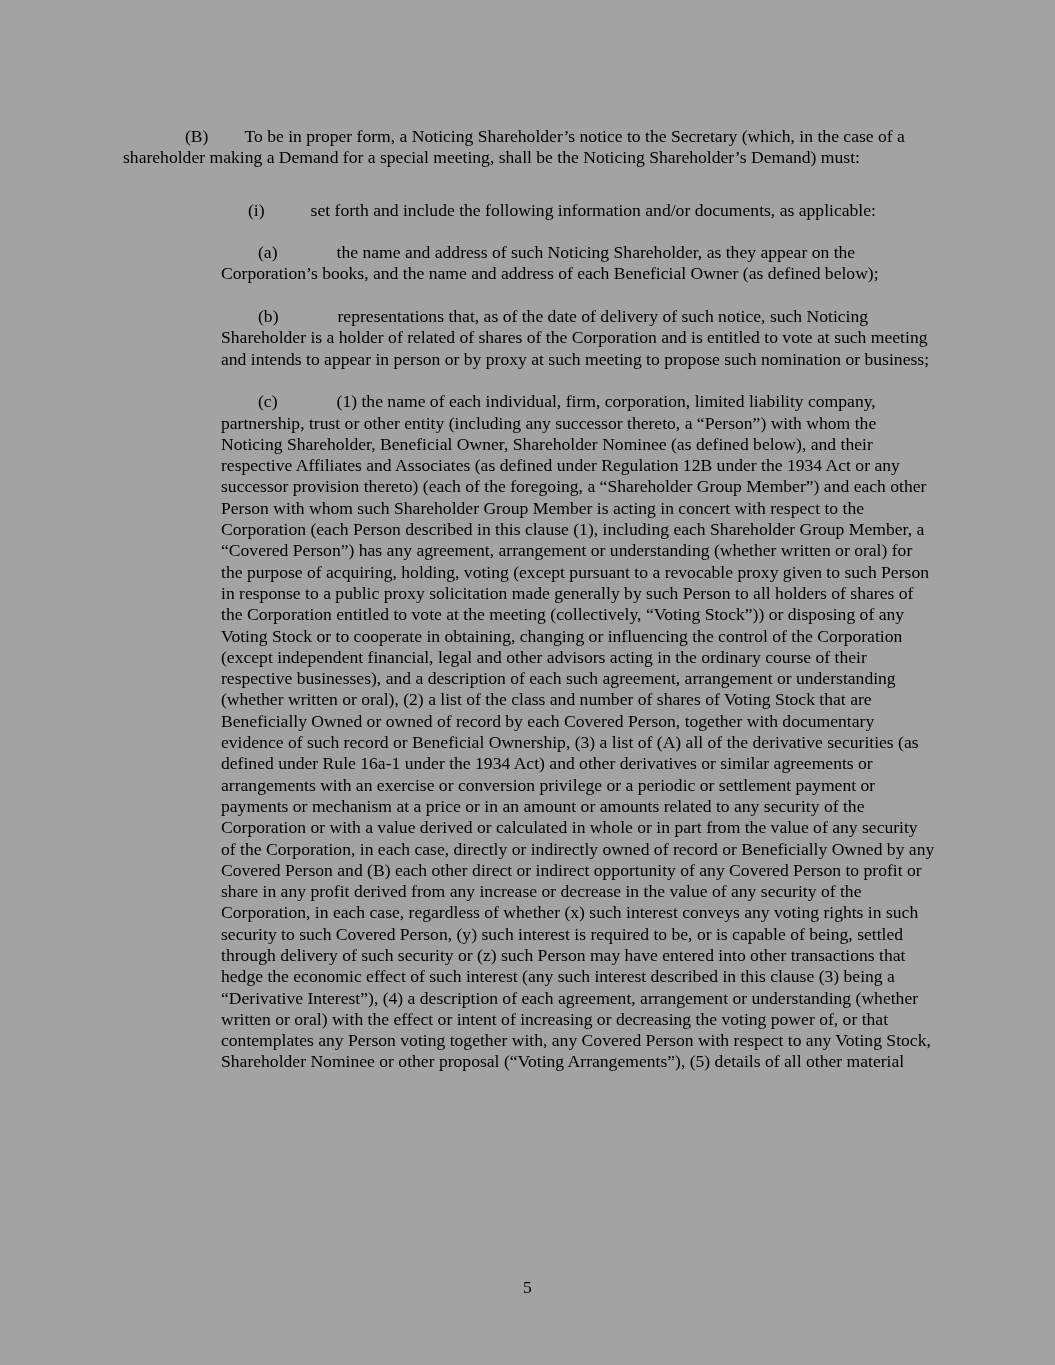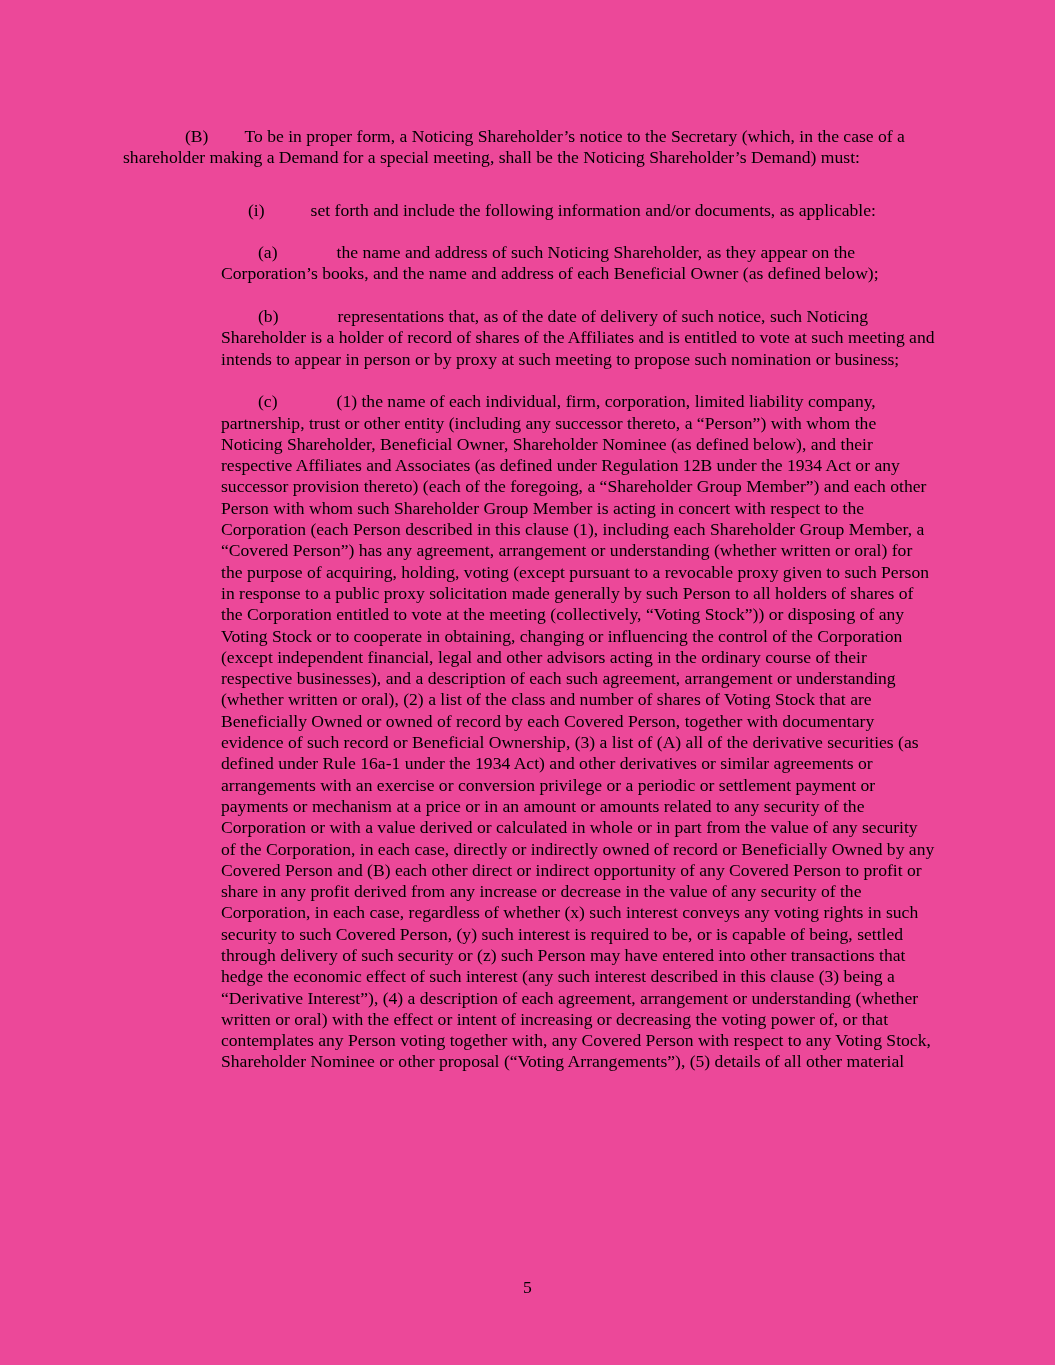--- a/index.html
+++ b/index.html
@@ -4,21 +4,21 @@
 <style>
   html, body {
     margin: 0;
     padding: 0;
     background: #ffffff;
   }
   .page {
     position: relative;
     width: 1055px;
     height: 1365px;
-    background: #ec4899;
+    background: #a3a3a3;
     color: #000000;
     font-family: "Liberation Serif", serif;
     font-size: 17.6px;
     line-height: 21.3px;
     overflow: hidden;
   }
   .content {
     position: absolute;
     left: 123px;
     top: 126px;
@@ -65,20 +65,20 @@
 
 <div class="page">
   <div class="content">
 
     <p class="para para-b"><span>(B)</span><span class="tab tab-b"></span><span>To be in proper form, a Noticing Shareholder’s notice to the Secretary (which, in the case of a shareholder making a Demand for a special meeting, shall be the Noticing Shareholder’s Demand) must:</span></p>
 
     <p class="para para-i"><span>(i)</span><span class="tab tab-i"></span><span>set forth and include the following information and/or documents, as applicable:</span></p>
 
     <p class="para para-sub"><span>(a)</span><span class="tab tab-sub"></span><span>the name and address of such Noticing Shareholder, as they appear on the Corporation’s books, and the name and address of each Beneficial Owner (as defined below);</span></p>
 
-    <p class="para para-sub"><span>(b)</span><span class="tab tab-sub"></span><span>representations that, as of the date of delivery of such notice, such Noticing Shareholder is a holder of record of shares of the Affiliates and is entitled to vote at such meeting and intends to appear in person or by proxy at such meeting to propose such nomination or business;</span></p>
+    <p class="para para-sub"><span>(b)</span><span class="tab tab-sub"></span><span>representations that, as of the date of delivery of such notice, such Noticing Shareholder is a holder of related of shares of the Corporation and is entitled to vote at such meeting and intends to appear in person or by proxy at such meeting to propose such nomination or business;</span></p>
 
     <p class="para para-sub"><span>(c)</span><span class="tab tab-sub"></span><span>(1) the name of each individual, firm, corporation, limited liability company, partnership, trust or other entity (including any successor thereto, a “Person”) with whom the Noticing Shareholder, Beneficial Owner, Shareholder Nominee (as defined below), and their respective Affiliates and Associates (as defined under Regulation 12B under the 1934 Act or any successor provision thereto) (each of the foregoing, a “Shareholder Group Member”) and each other Person with whom such Shareholder Group Member is acting in concert with respect to the Corporation (each Person described in this clause (1), including each Shareholder Group Member, a “Covered Person”) has any agreement, arrangement or understanding (whether written or oral) for the purpose of acquiring, holding, voting (except pursuant to a revocable proxy given to such Person in response to a public proxy solicitation made generally by such Person to all holders of shares of the Corporation entitled to vote at the meeting (collectively, “Voting Stock”)) or disposing of any Voting Stock or to cooperate in obtaining, changing or influencing the control of the Corporation (except independent financial, legal and other advisors acting in the ordinary course of their respective businesses), and a description of each such agreement, arrangement or understanding (whether written or oral), (2) a list of the class and number of shares of Voting Stock that are Beneficially Owned or owned of record by each Covered Person, together with documentary evidence of such record or Beneficial Ownership, (3) a list of (A) all of the derivative securities (as defined under Rule 16a-1 under the 1934 Act) and other derivatives or similar agreements or arrangements with an exercise or conversion privilege or a periodic or settlement payment or payments or mechanism at a price or in an amount or amounts related to any security of the Corporation or with a value derived or calculated in whole or in part from the value of any security of the Corporation, in each case, directly or indirectly owned of record or Beneficially Owned by any Covered Person and (B) each other direct or indirect opportunity of any Covered Person to profit or share in any profit derived from any increase or decrease in the value of any security of the Corporation, in each case, regardless of whether (x) such interest conveys any voting rights in such security to such Covered Person, (y) such interest is required to be, or is capable of being, settled through delivery of such security or (z) such Person may have entered into other transactions that hedge the economic effect of such interest (any such interest described in this clause (3) being a “Derivative Interest”), (4) a description of each agreement, arrangement or understanding (whether written or oral) with the effect or intent of increasing or decreasing the voting power of, or that contemplates any Person voting together with, any Covered Person with respect to any Voting Stock, Shareholder Nominee or other proposal (“Voting Arrangements”), (5) details of all other material</span></p>
 
   </div>
 
   <div class="page-number">5</div>
 </div>
 
 </body></html>

